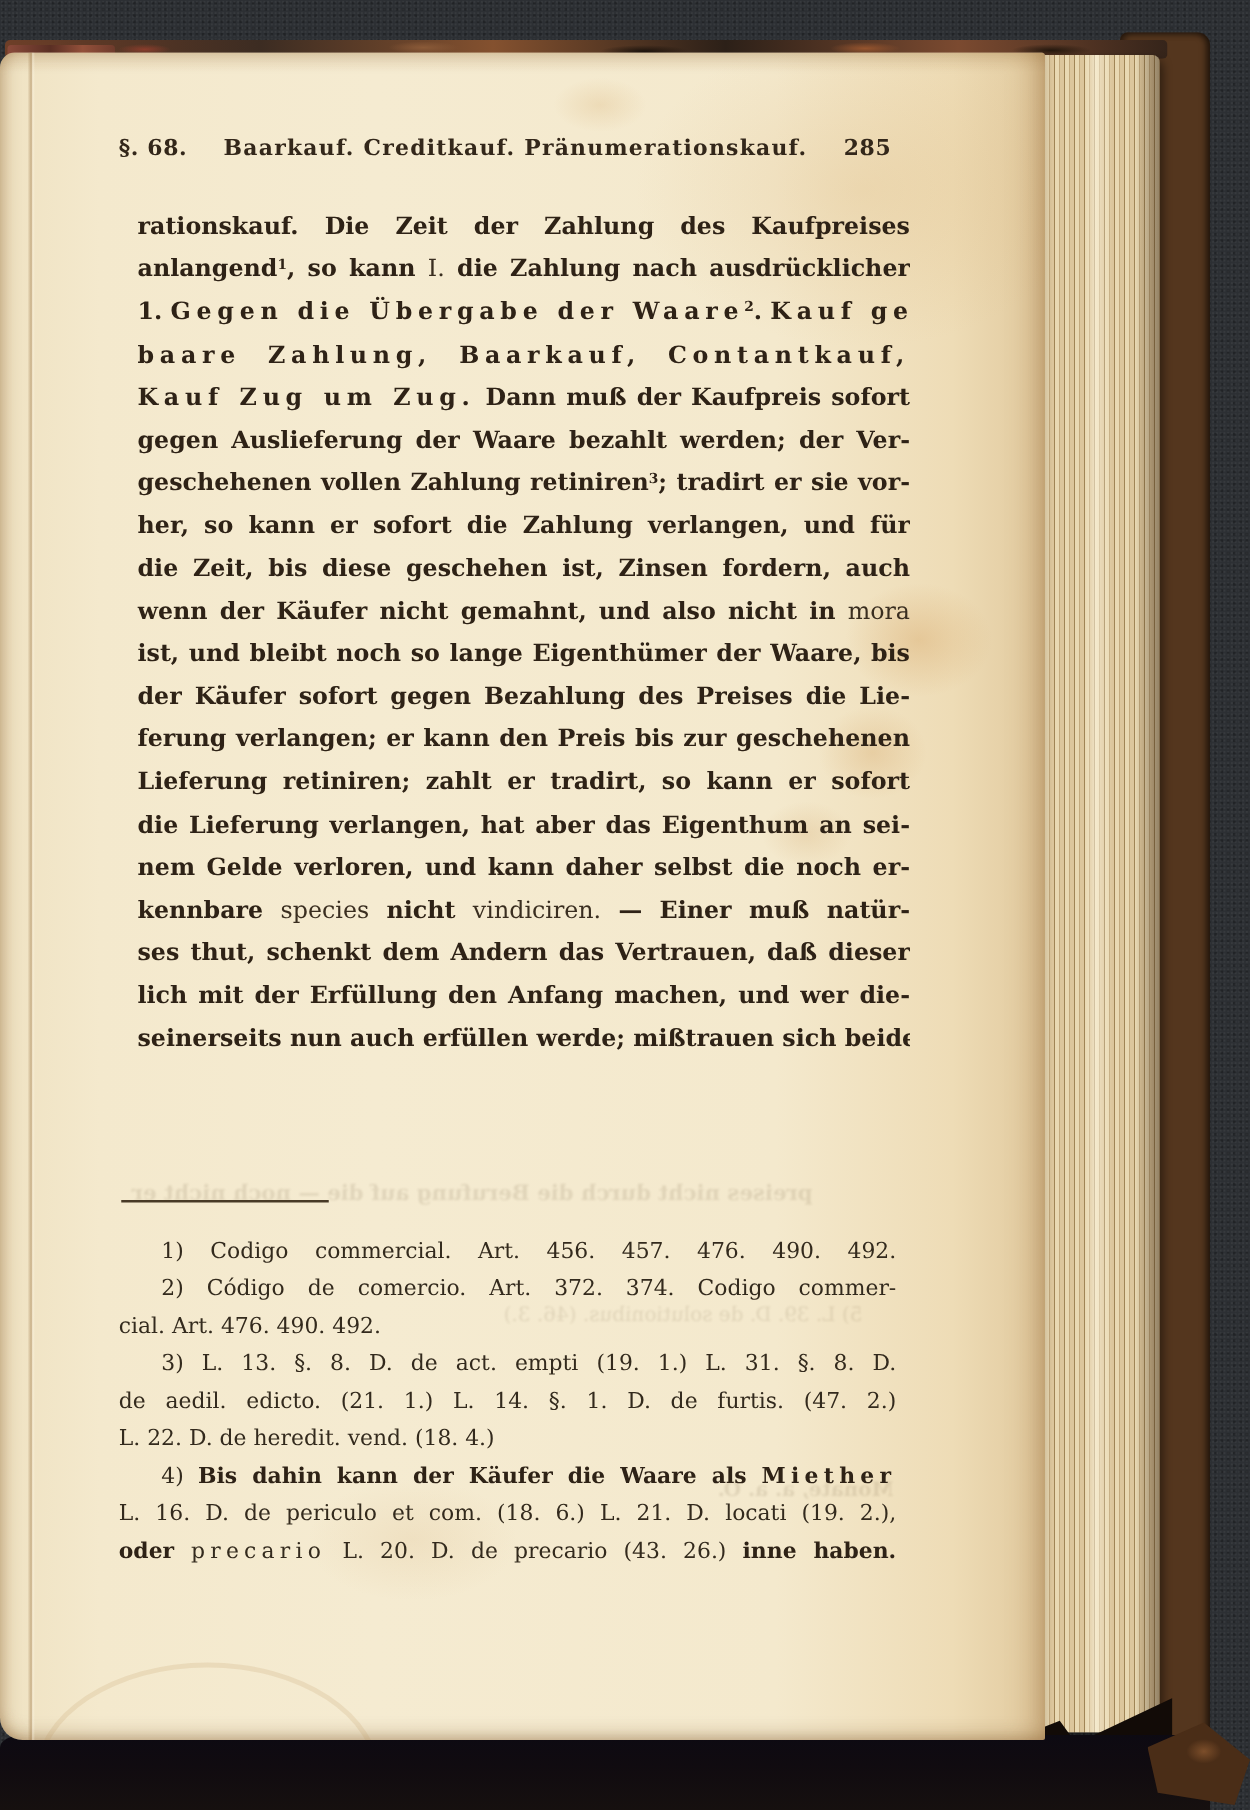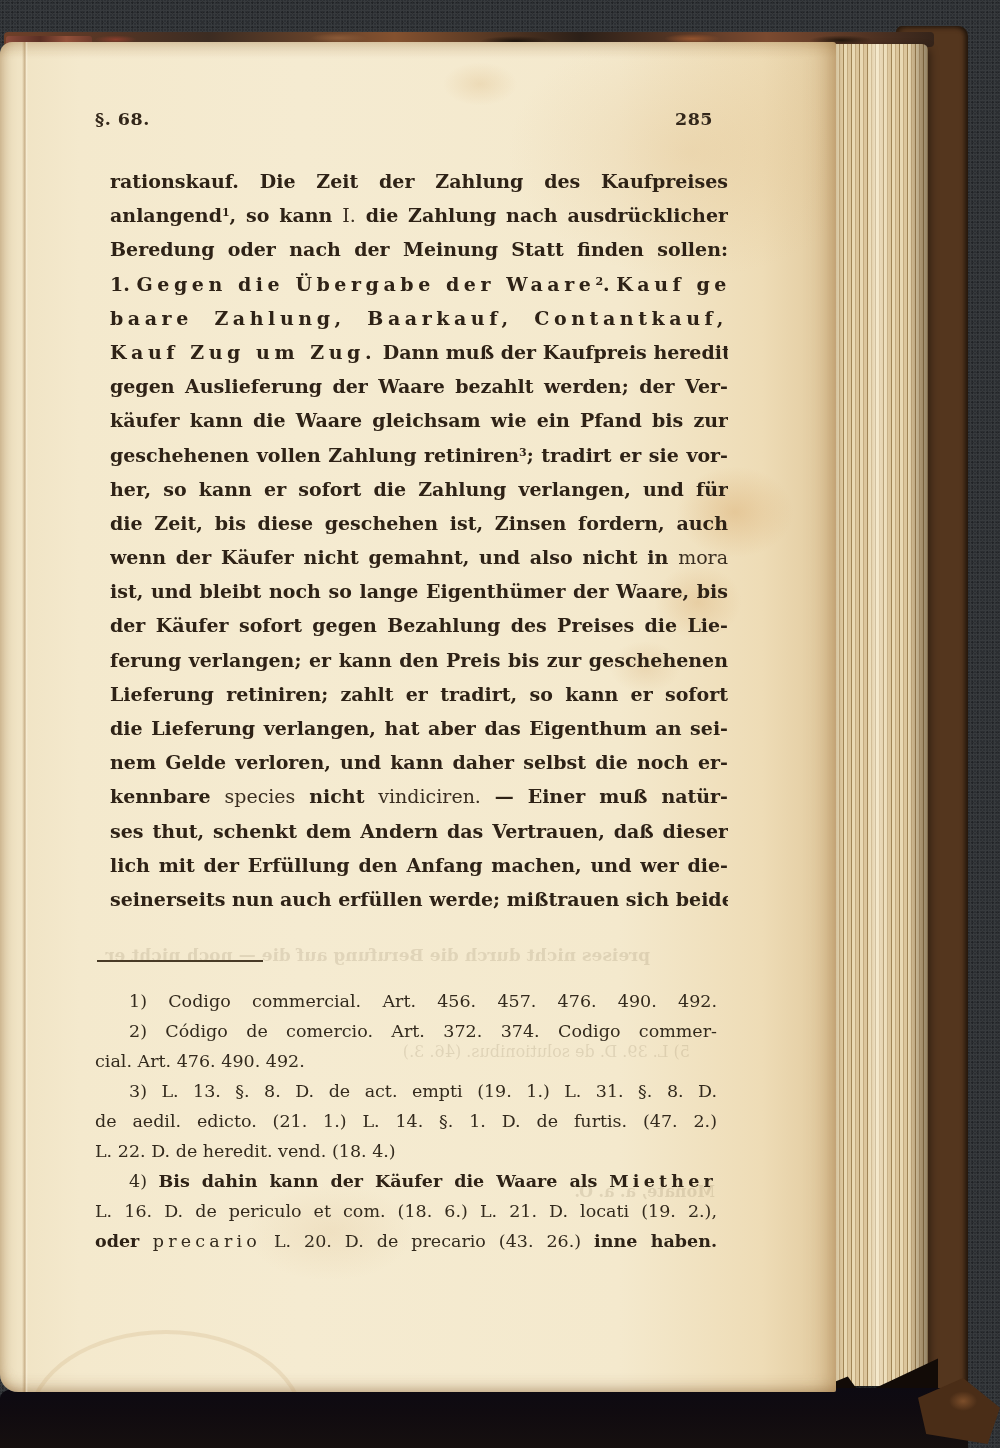--- a/index.html
+++ b/index.html
@@ -140,32 +140,31 @@
 <div class="abs fore-edge-shadow"></div>
 <div class="abs bottom-strip"></div>
 <div class="abs corner-br"></div>
 
 <div class="abs page">
   <div class="gutter-crease"></div>
   <div class="ring-stain"></div>
 
   <div class="pheader">
     <span>§. 68.</span>
+    <span class="ttl">Baarkauf. Creditkauf. Pränumerationskauf.</span>
     <span>285</span>
   </div>
 
   <div class="body-block" id="body-lines">
       <div class="tl"><span>rationskauf. Die Zeit der Zahlung des Kaufpreises</span></div>
       <div class="tl"><span>anlangend</span><sup>1</sup><span>, so kann </span><span class="ant">I.</span><span> die Zahlung nach ausdrücklicher</span></div>
-      <div class="tl"><span>Beredung oder nach der Meinung Statt finden sollen:</span></div>
       <div class="tl"><span>1. </span><span class="gsp">Gegen die Übergabe der Waare</span><sup>2</sup><span>. </span><span class="gsp">Kauf gegen</span></div>
       <div class="tl"><span class="gsp">baare Zahlung, Baarkauf, Contantkauf,</span></div>
-      <div class="tl"><span class="gsp">Kauf Zug um Zug.</span><span> Dann muß der Kaufpreis heredit</span></div>
+      <div class="tl"><span class="gsp">Kauf Zug um Zug.</span><span> Dann muß der Kaufpreis sofort</span></div>
       <div class="tl"><span>gegen Auslieferung der Waare bezahlt werden; der Ver-</span></div>
-      <div class="tl"><span>käufer kann die Waare gleichsam wie ein Pfand bis zur</span></div>
       <div class="tl"><span>geschehenen vollen Zahlung retiniren</span><sup>3</sup><span>; tradirt er sie vor-</span></div>
       <div class="tl"><span>her, so kann er sofort die Zahlung verlangen, und für</span></div>
       <div class="tl"><span>die Zeit, bis diese geschehen ist, Zinsen fordern, auch</span></div>
       <div class="tl"><span>wenn der Käufer nicht gemahnt, und also nicht in </span><span class="ant">mora</span></div>
       <div class="tl"><span>ist, und bleibt noch so lange Eigenthümer der Waare, bis</span></div>
       <div class="tl"><span>der Käufer sofort gegen Bezahlung des Preises die Lie-</span></div>
       <div class="tl"><span>ferung verlangen; er kann den Preis bis zur geschehenen</span></div>
       <div class="tl"><span>Lieferung retiniren; zahlt er tradirt, so kann er sofort</span></div>
       <div class="tl"><span>die Lieferung verlangen, hat aber das Eigenthum an sei-</span></div>
       <div class="tl"><span>nem Gelde verloren, und kann daher selbst die noch er-</span></div>

